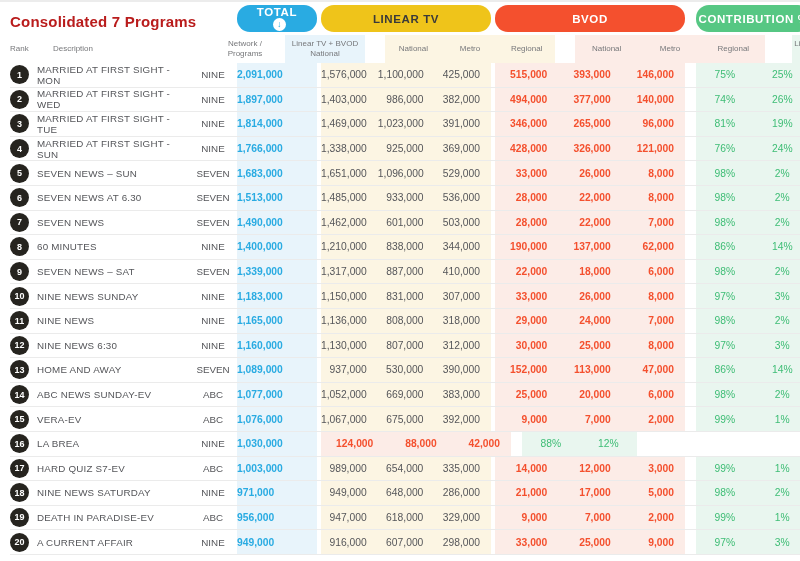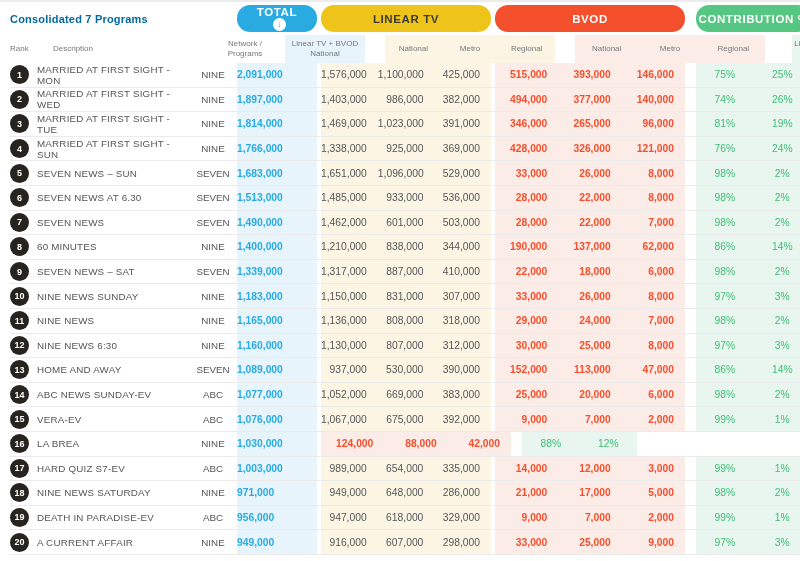--- a/index.html
+++ b/index.html
@@ -19,21 +19,21 @@
   .c-desc    { width: 152px; flex: none; }
   .c-net     { width: 48px;  flex: none; text-align: center; }
   .c-total   { width: 80px;  flex: none; }
   .c-linear  { width: 170px; flex: none; margin-left: 4px; }
   .c-bvod    { width: 190px; flex: none; margin-left: 4px; }
   .c-contrib { width: 115px; flex: none; margin-left: 11px; }
 
   
   .hdr-top { height: 33px; align-items: flex-start; padding-top: 3px; }
   .title {
-    font-size: 11px; font-weight: bold; color: #0369a1;
+    font-size: 15px; font-weight: bold; color: #b91c1c;
     letter-spacing: 0.2px; padding-top: 8px;
   }
   .hdr-top .c-title { width: 227px; flex: none; }
   .group-btn {
     height: 27px; border-radius: 13px;
     display: flex; align-items: center; justify-content: center;
     font-size: 11.5px; font-weight: bold; letter-spacing: 0.6px;
     cursor: pointer;
     flex-direction: column;
   }

